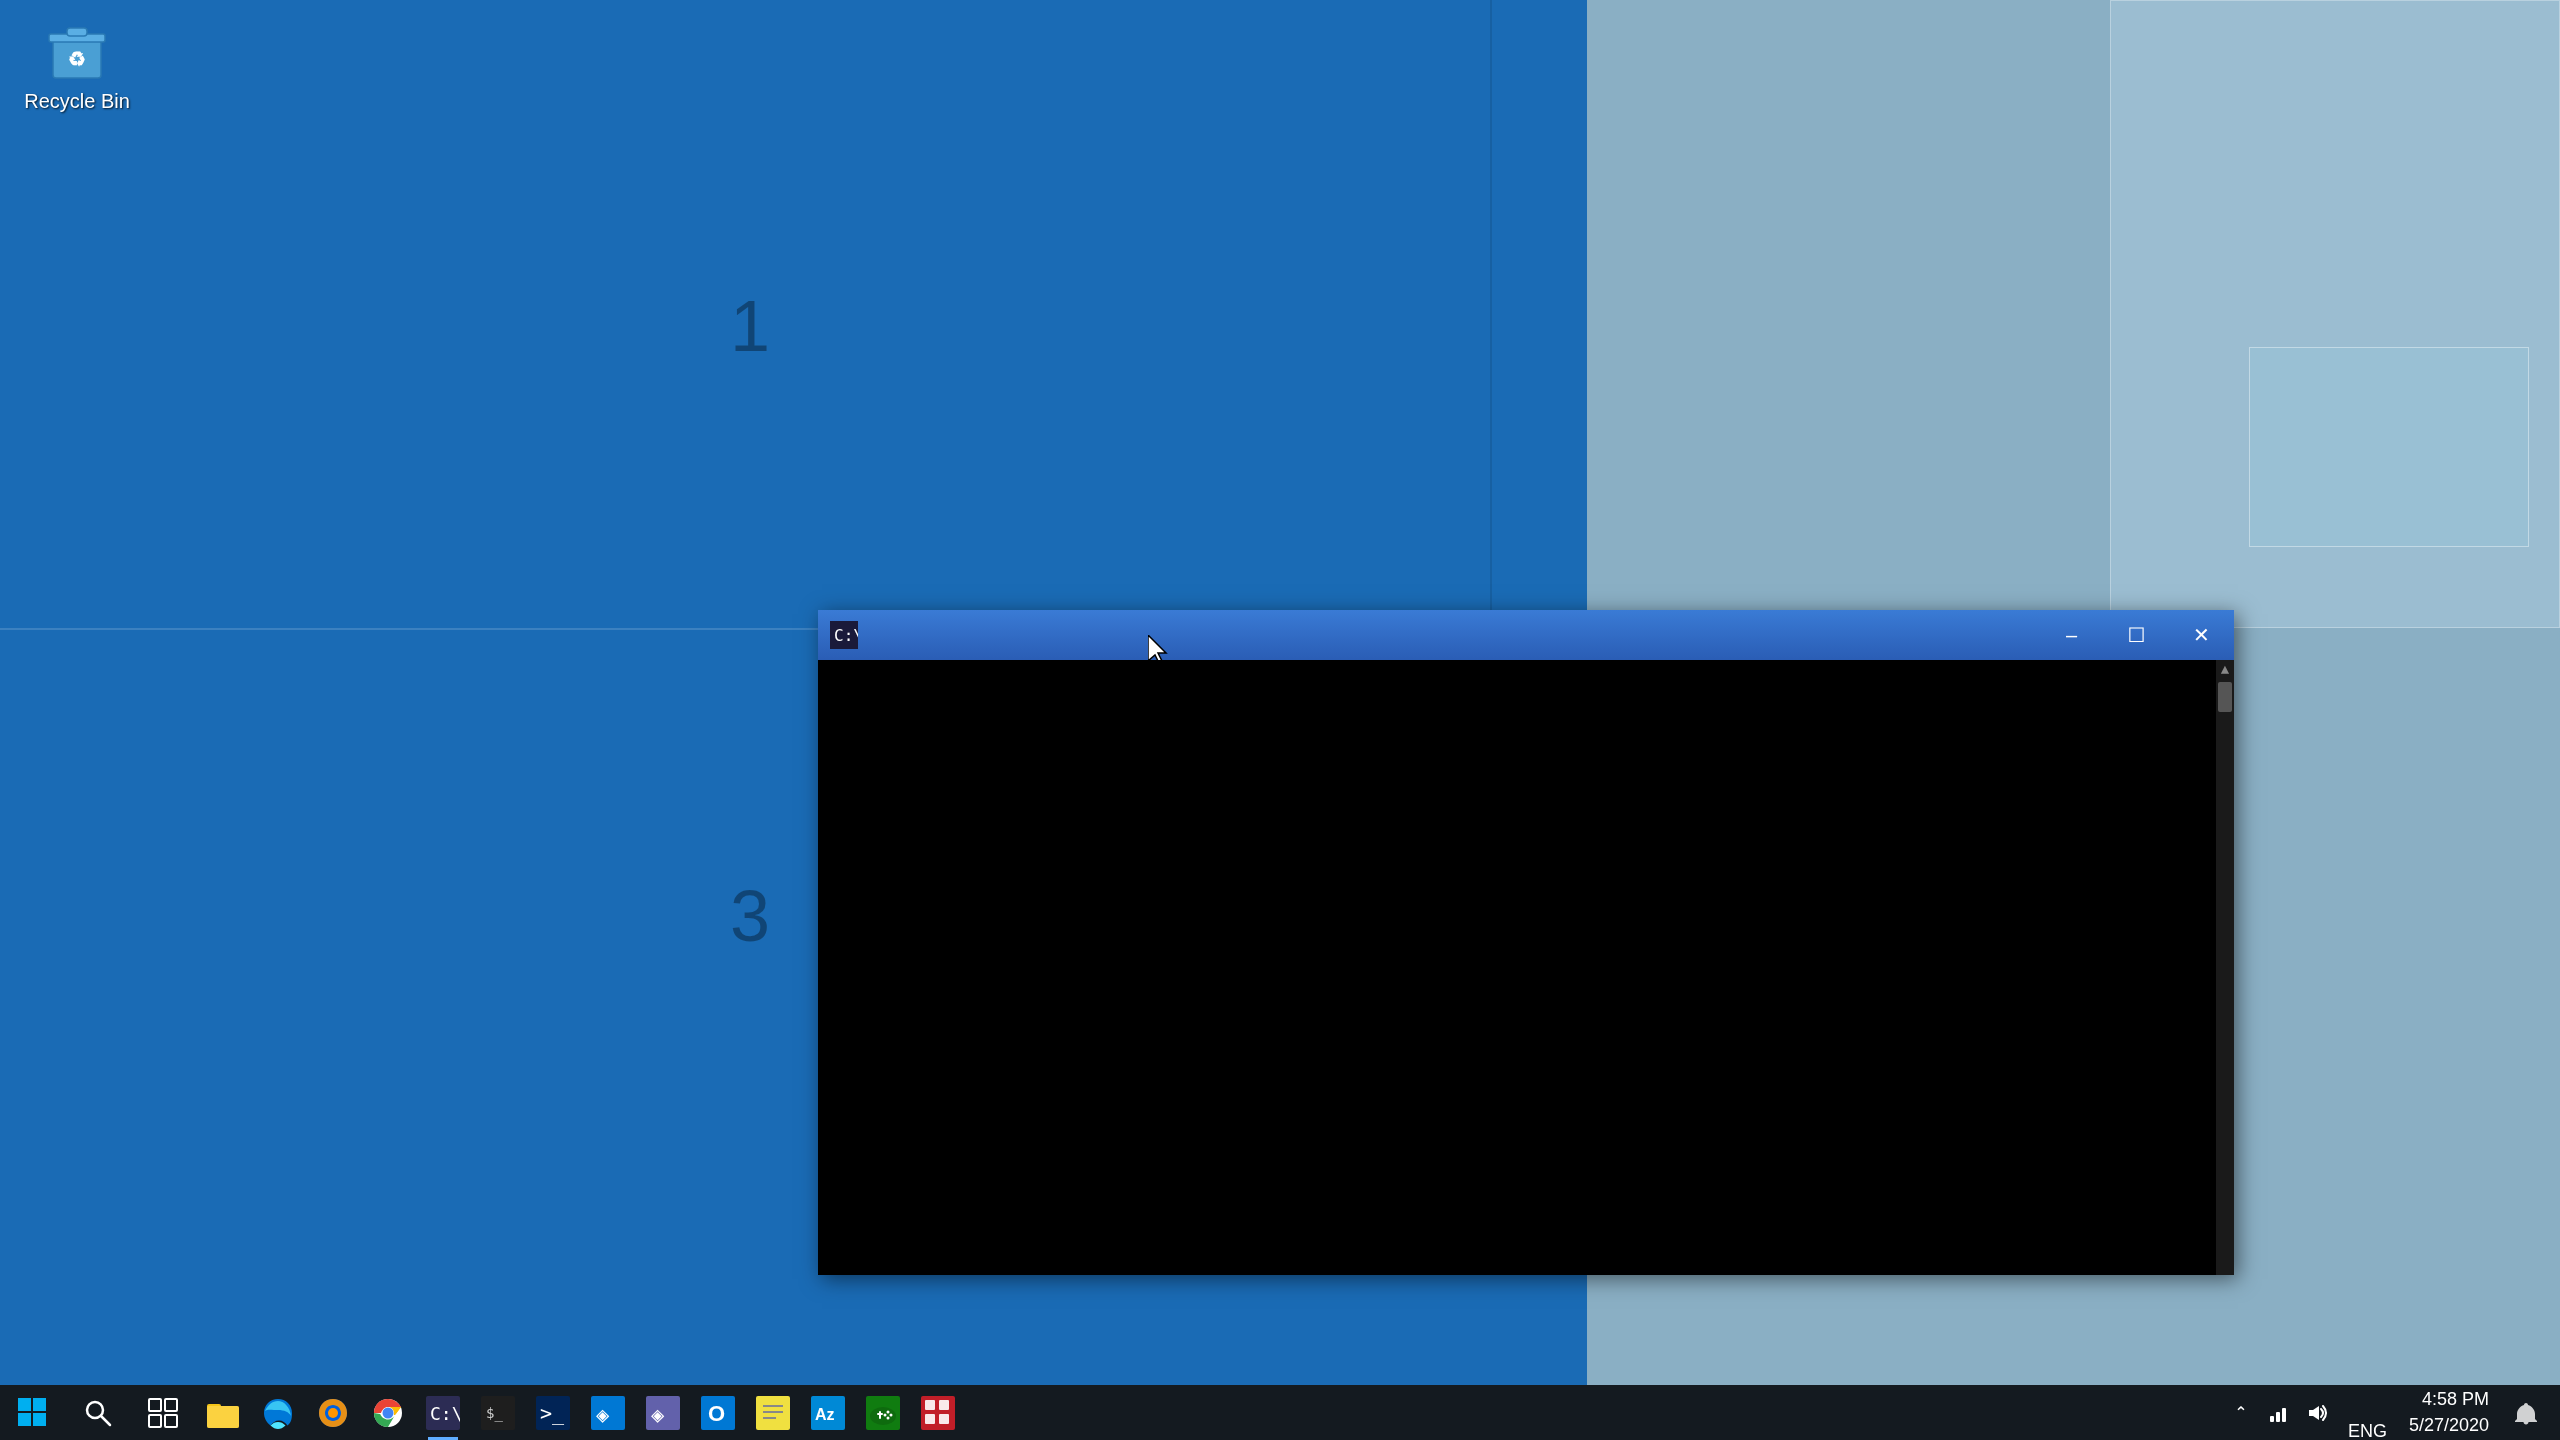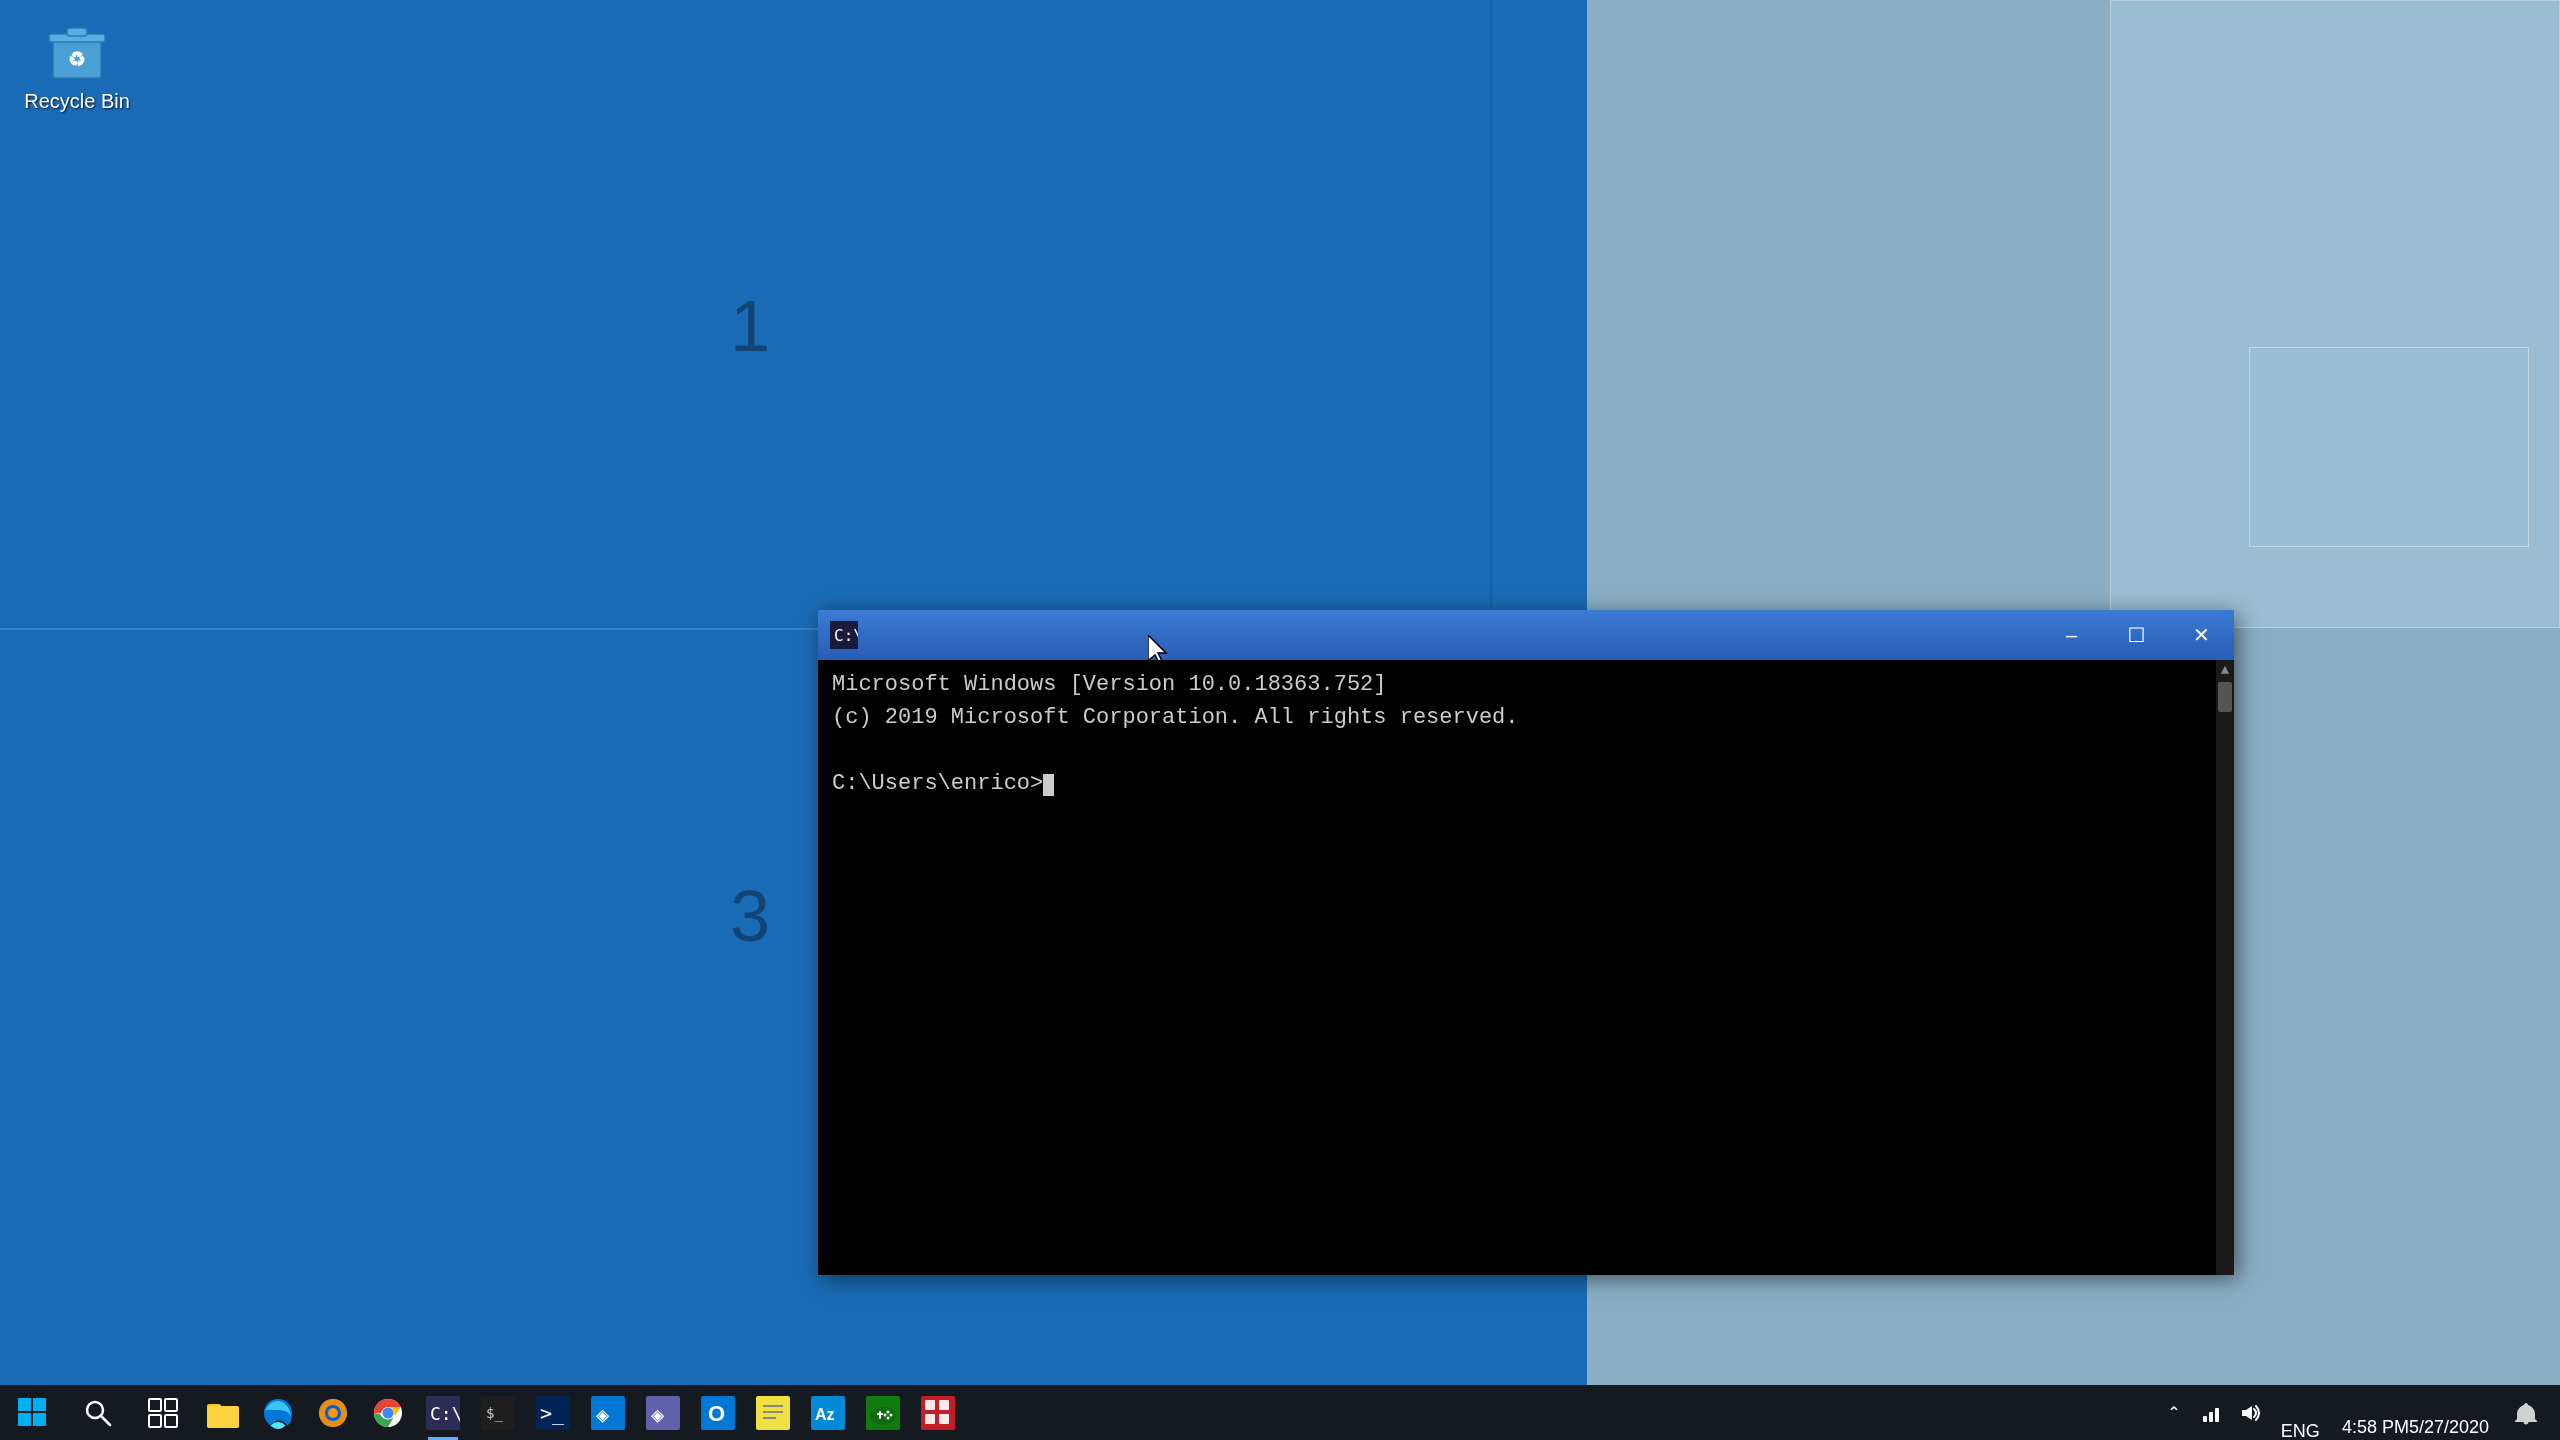--- a/index.html
+++ b/index.html
@@ -318,21 +318,21 @@
       display: flex;
       align-items: center;
       justify-content: center;
       color: white;
       font-size: 16px;
       cursor: pointer;
     }
 
     .clock {
       display: flex;
-      flex-direction: row;
+      flex-direction: column;
       align-items: flex-end;
       justify-content: center;
       color: white;
       font-size: 18px;
       line-height: 1.4;
       cursor: pointer;
       padding: 0 10px;
       height: 55px;
     }
 
@@ -426,24 +426,20 @@
       </div>
 
       <div class="cmd-window-controls">
         <button class="window-btn">–</button>
         <button class="window-btn">☐</button>
         <button class="window-btn close">✕</button>
       </div>
     </div>
 
     <div class="cmd-body">
-      <div class="cmd-text"><span>Microsoft Windows [Version 10.0.18363.752]</span>
-<span>(c) 2019 Microsoft Corporation. All rights reserved.</span>
-<span></span>
-<span>C:\Users\enrico&gt;</span><span class="cursor-blink"></span></div>
 
       <div class="cmd-scrollbar">
         <span class="cmd-scrollbar-arrow">▲</span>
         <div class="cmd-scrollbar-thumb"></div>
       </div>
     </div>
   </div>
 
 </div>
 

